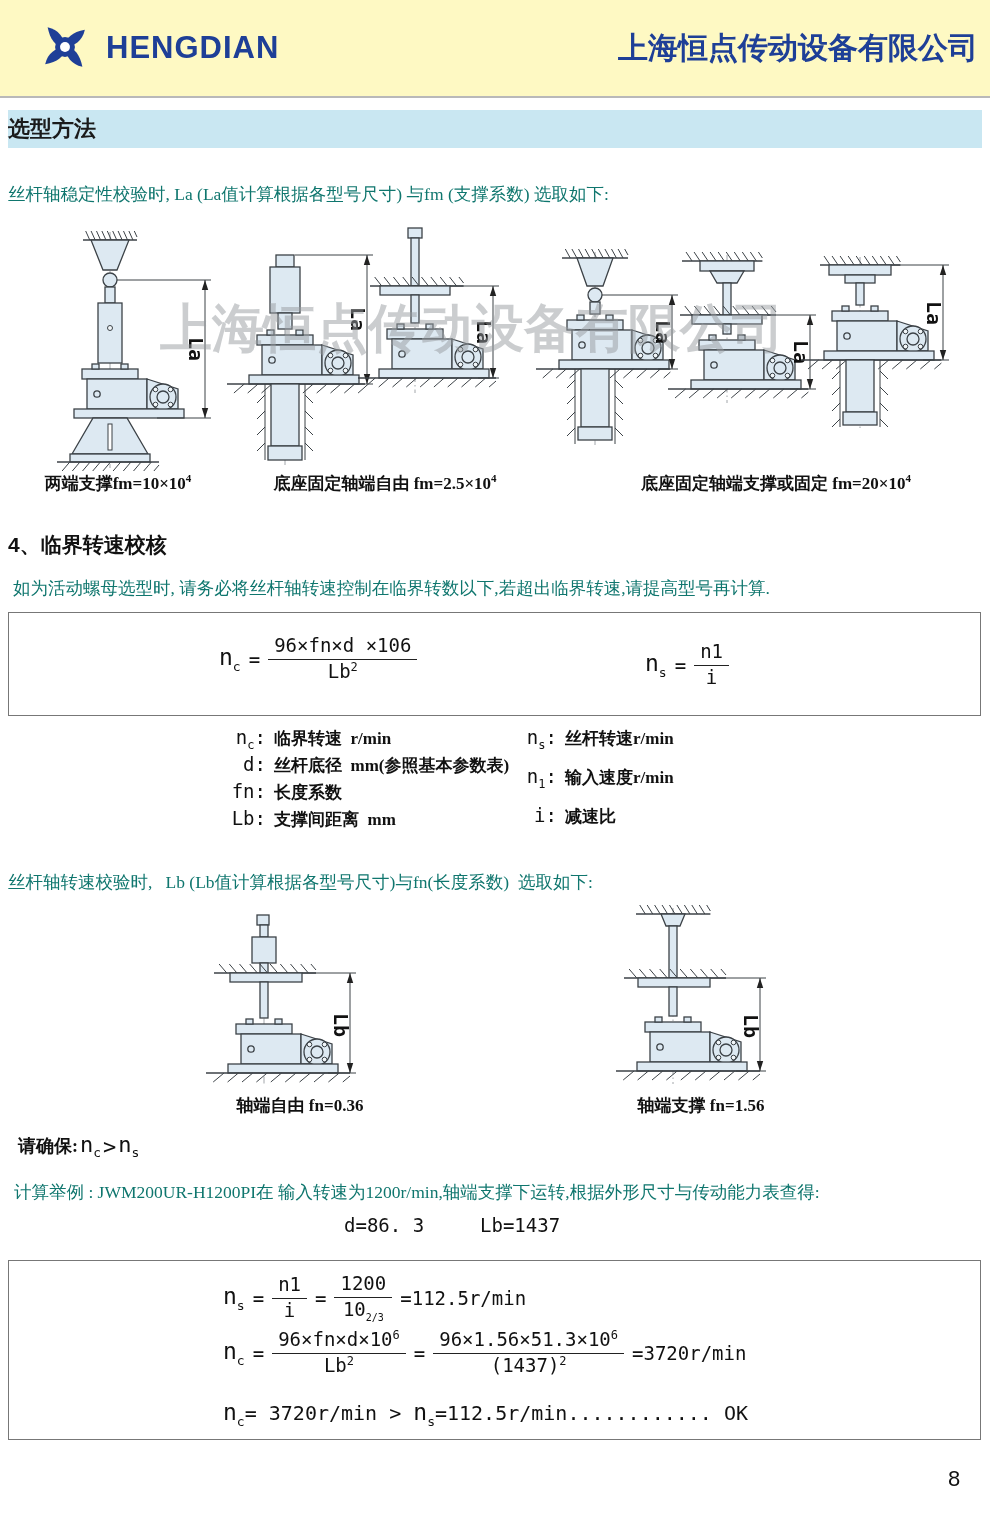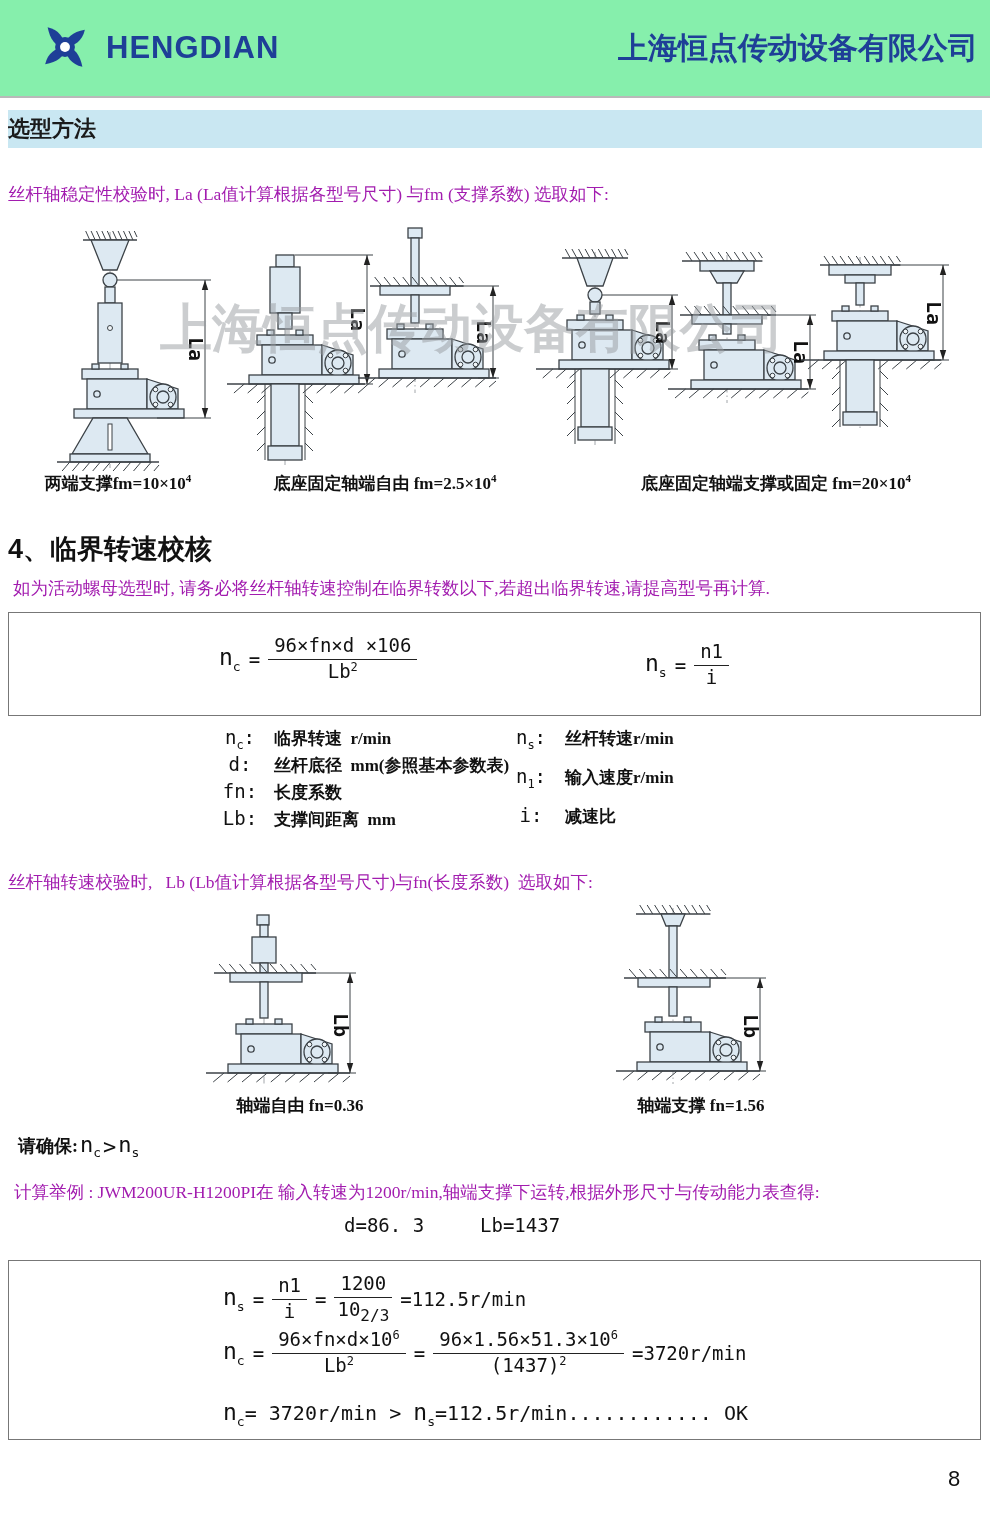--- a/index.html
+++ b/index.html
@@ -1,68 +1,68 @@
 <!DOCTYPE html>
 <html><head>
 <meta charset="utf-8">
 <style>
   html,body{margin:0;padding:0;background:#ffffff;}
   .page{position:relative;width:990px;height:1513px;background:#fff;overflow:hidden;
         font-family:"Liberation Sans","DejaVu Sans",sans-serif;color:#111;}
 
   
-  .hdr{position:absolute;left:0;top:0;width:990px;height:96px;background:#86efac;
+  .hdr{position:absolute;left:0;top:0;width:990px;height:96px;background:#fef9c3;
        border-bottom:2px solid #b9b9b9;}
   .logo{position:absolute;left:34px;top:14px;width:62px;height:66px;}
   .brand{position:absolute;left:106px;top:30px;font-size:31px;font-weight:600;
          letter-spacing:1px;color:#1e3f97;font-family:"Liberation Sans",sans-serif;}
   .company{position:absolute;right:12px;top:28px;font-size:30px;font-weight:bold;
            color:#1e3f97;font-family:"Liberation Serif","DejaVu Serif",serif;}
 
   
   .secbar{position:absolute;left:8px;top:110px;width:974px;height:38px;background:#c9e7f2;}
   .secbar span{display:inline-block;line-height:38px;font-size:22px;
                font-weight:bold;color:#1b1b1b;}
 
   
   .para{position:absolute;font-family:"Liberation Serif","DejaVu Serif",serif;
-        font-size:17.5px;color:#a21caf;white-space:pre-wrap;}
-  .h4{position:absolute;font-size:27px;font-weight:bold;color:#111;}
+        font-size:17.5px;color:#0f766e;white-space:pre-wrap;}
+  .h4{position:absolute;font-size:21px;font-weight:bold;color:#111;}
   .cap{position:absolute;text-align:center;font-family:"Liberation Serif","DejaVu Serif",serif;
        font-weight:600;font-size:17px;color:#111;white-space:nowrap;}
   .cap sup{font-size:11px;}
   .wm{position:absolute;left:160px;top:294px;font-family:"Liberation Serif","DejaVu Serif",serif;
       font-weight:bold;font-size:52px;color:#989da1;opacity:.5;white-space:nowrap;
       z-index:6;pointer-events:none;}
   .pagenum{position:absolute;left:948px;top:1466px;font-size:22px;color:#111;}
 
   
   .fbox{position:absolute;border:1.5px solid #777;background:#fff;}
   .fml{position:absolute;display:flex;align-items:center;gap:8px;
        font-family:"DejaVu Sans Mono","Liberation Mono",monospace;font-size:19px;color:#111;
        white-space:pre;}
   .sym{font-size:23px;}
   .sym sub{font-size:13px;}
   .frac{display:inline-flex;flex-direction:column;align-items:center;line-height:1.15;}
   .frac .num{border-bottom:1.6px solid #222;padding:0 6px 2px;}
   .frac .den{padding-top:1px;}
   .frac sup,.fml sup{font-size:12px;}
-  .frac sub{font-size:16px;}
+  .frac sub{font-size:10px;}
   .fml3{position:absolute;display:flex;align-items:baseline;white-space:pre;
         font-family:"DejaVu Sans Mono","Liberation Mono",monospace;font-size:20px;color:#111;}
   .mono{position:absolute;font-family:"DejaVu Sans Mono","Liberation Mono",monospace;
         font-size:19px;color:#111;white-space:pre;}
 
   
   .defcol{position:absolute;}
   .defrow{display:flex;align-items:baseline;}
   .defcol.left .defrow{height:27px;}
   .defcol.right .defrow{height:39px;}
   .term{font-family:"DejaVu Sans Mono","Liberation Mono",monospace;font-size:19px;
-        min-width:52px;text-align:center;margin-right:8px;}
+        min-width:52px;text-align:right;margin-right:8px;}
   .term sub{font-size:12px;}
   .desc{font-family:"Liberation Serif","DejaVu Serif",serif;font-weight:600;
         font-size:17px;white-space:pre;}
 
   .ensure{position:absolute;left:18px;top:1132px;display:flex;align-items:center;gap:2px;}
   .elabel{font-family:"Liberation Serif","DejaVu Serif",serif;font-weight:600;font-size:18px;}
   .big{font-family:"DejaVu Sans Mono","Liberation Mono",monospace;font-size:22px;}
   .big sub{font-size:13px;}
 
   

